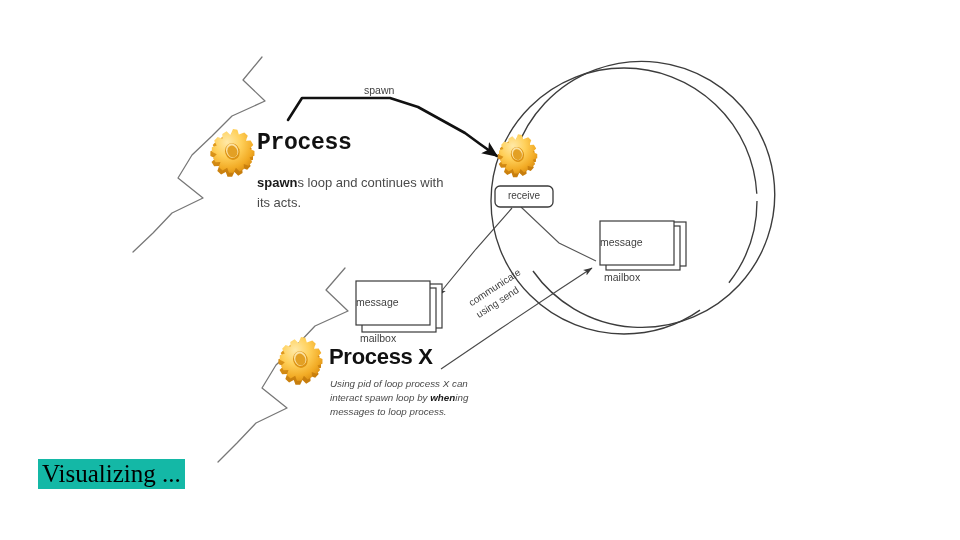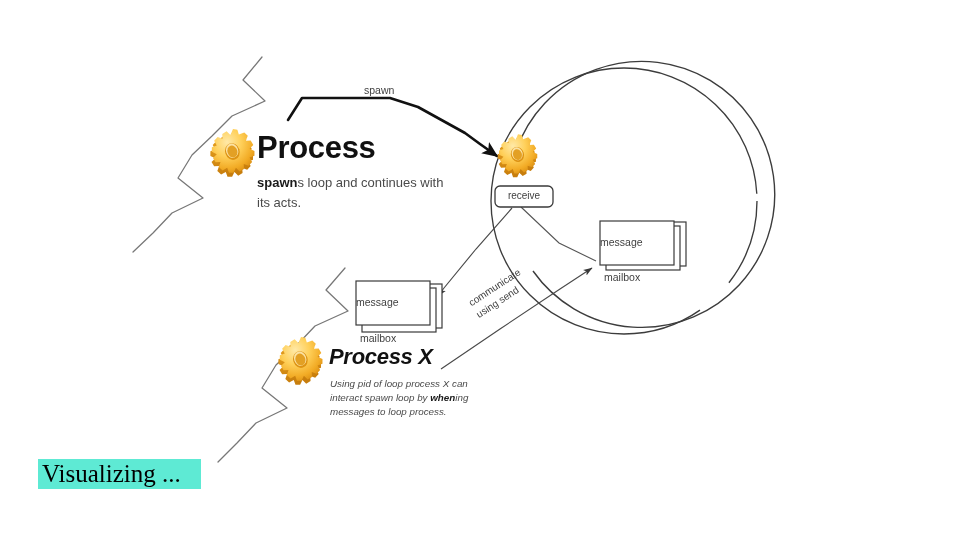--- a/index.html
+++ b/index.html
@@ -63,22 +63,22 @@
     transform-origin: 0 0;
     white-space: nowrap;
   }
   .caption {
     position: absolute;
     font-family: "Liberation Serif", serif;
     color: #000000;
     white-space: nowrap;
   }
   .caption-hl {
-    background: #5eead4;
-    padding: 1px 20px 2px 4px;
+    background: #14b8a6;
+    padding: 1px 4px 2px 4px;
   }
 </style>
 </head>
 <body>
 
 <div id="canvas">
 
   <svg id="art" viewBox="0 0 960 540" xmlns="http://www.w3.org/2000/svg">
     <defs>
       <marker id="arrowThin" markerWidth="9" markerHeight="9" refX="7.5" refY="3.2" orient="auto" markerUnits="strokeWidth">
@@ -166,21 +166,21 @@
       <rect x="356" y="281" width="74" height="44"></rect>
     </g>
 
     <rect x="495" y="186" width="58" height="21" rx="5" ry="5" fill="#ffffff" stroke="#3a3a3a" stroke-width="1.3"></rect>
 
     <use href="#gearSym" x="204" y="122" width="58" height="58"></use>
     <use href="#gearSym" x="492" y="128" width="52" height="52"></use>
     <use href="#gearSym" x="272" y="330" width="58" height="58"></use>
   </svg>
 
-  <div class="node-title" style="left:257px; top:130px; font-size:31px;">Process</div>
+  <div class="node-title" style="left:257px; top:130px; font-size:23px;font-family:Liberation Mono, monospace;">Process</div>
 
   <div class="node-body" style="left:257px; top:173px; font-size:13px; width:230px;">
     <b>spawn</b><span>s loop and continues with</span><br>
     <span>its acts.</span>
   </div>
 
   <div class="edge-label" style="left:364px; top:84px; font-size:10.5px;">spawn</div>
 
 
 
@@ -190,21 +190,21 @@
   <div class="card-label" style="left:604px; top:271px; width:80px; font-size:10.5px;">mailbox</div>
 
   <div class="card-label" style="left:356px; top:296px; width:74px; font-size:10.5px;">message</div>
   <div class="card-label" style="left:360px; top:332px; width:80px; font-size:10.5px;">mailbox</div>
 
   <div class="rot-label" style="left:466px; top:298px; font-size:10px; transform:rotate(-33deg);">
     <span>communicate</span><br>
     <span>using send</span>
   </div>
 
-  <div class="node-title" style="left:329px; top:344px; font-size:22px;font-style:italic;">Process X</div>
+  <div class="node-title" style="left:329px; top:344px; font-size:22px;">Process X</div>
 
   <div class="node-body" style="left:330px; top:377px; font-size:9.8px; width:215px; line-height:1.42;font-style:italic;">
     <span>Using pid of loop process X can</span><br>
     <span>interact spawn loop by </span><b>when</b><span>ing</span><br>
     <span>messages to loop process.</span>
   </div>
 
   <div class="caption" style="left:38px; top:460px; font-size:25px;">
     <span class="caption-hl">Visualizing ...</span>
   </div>

